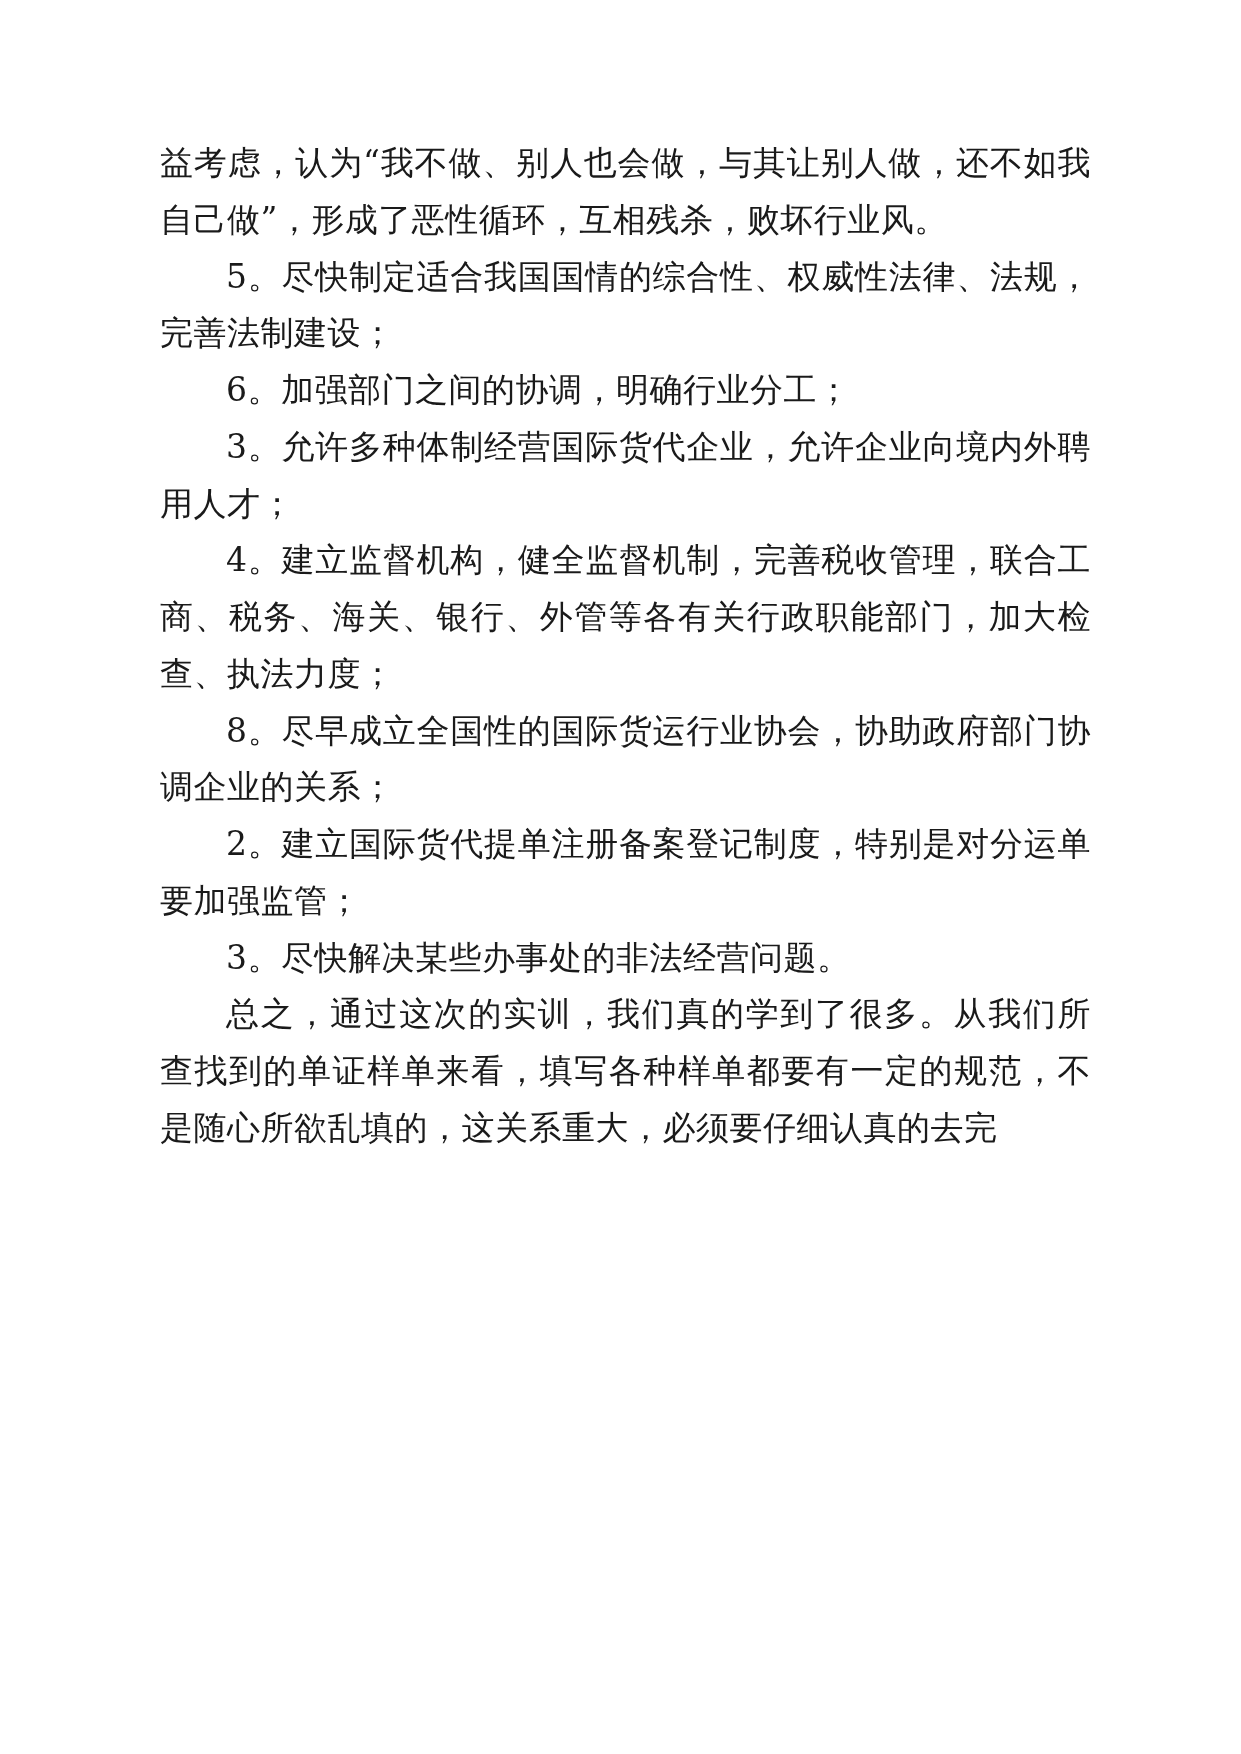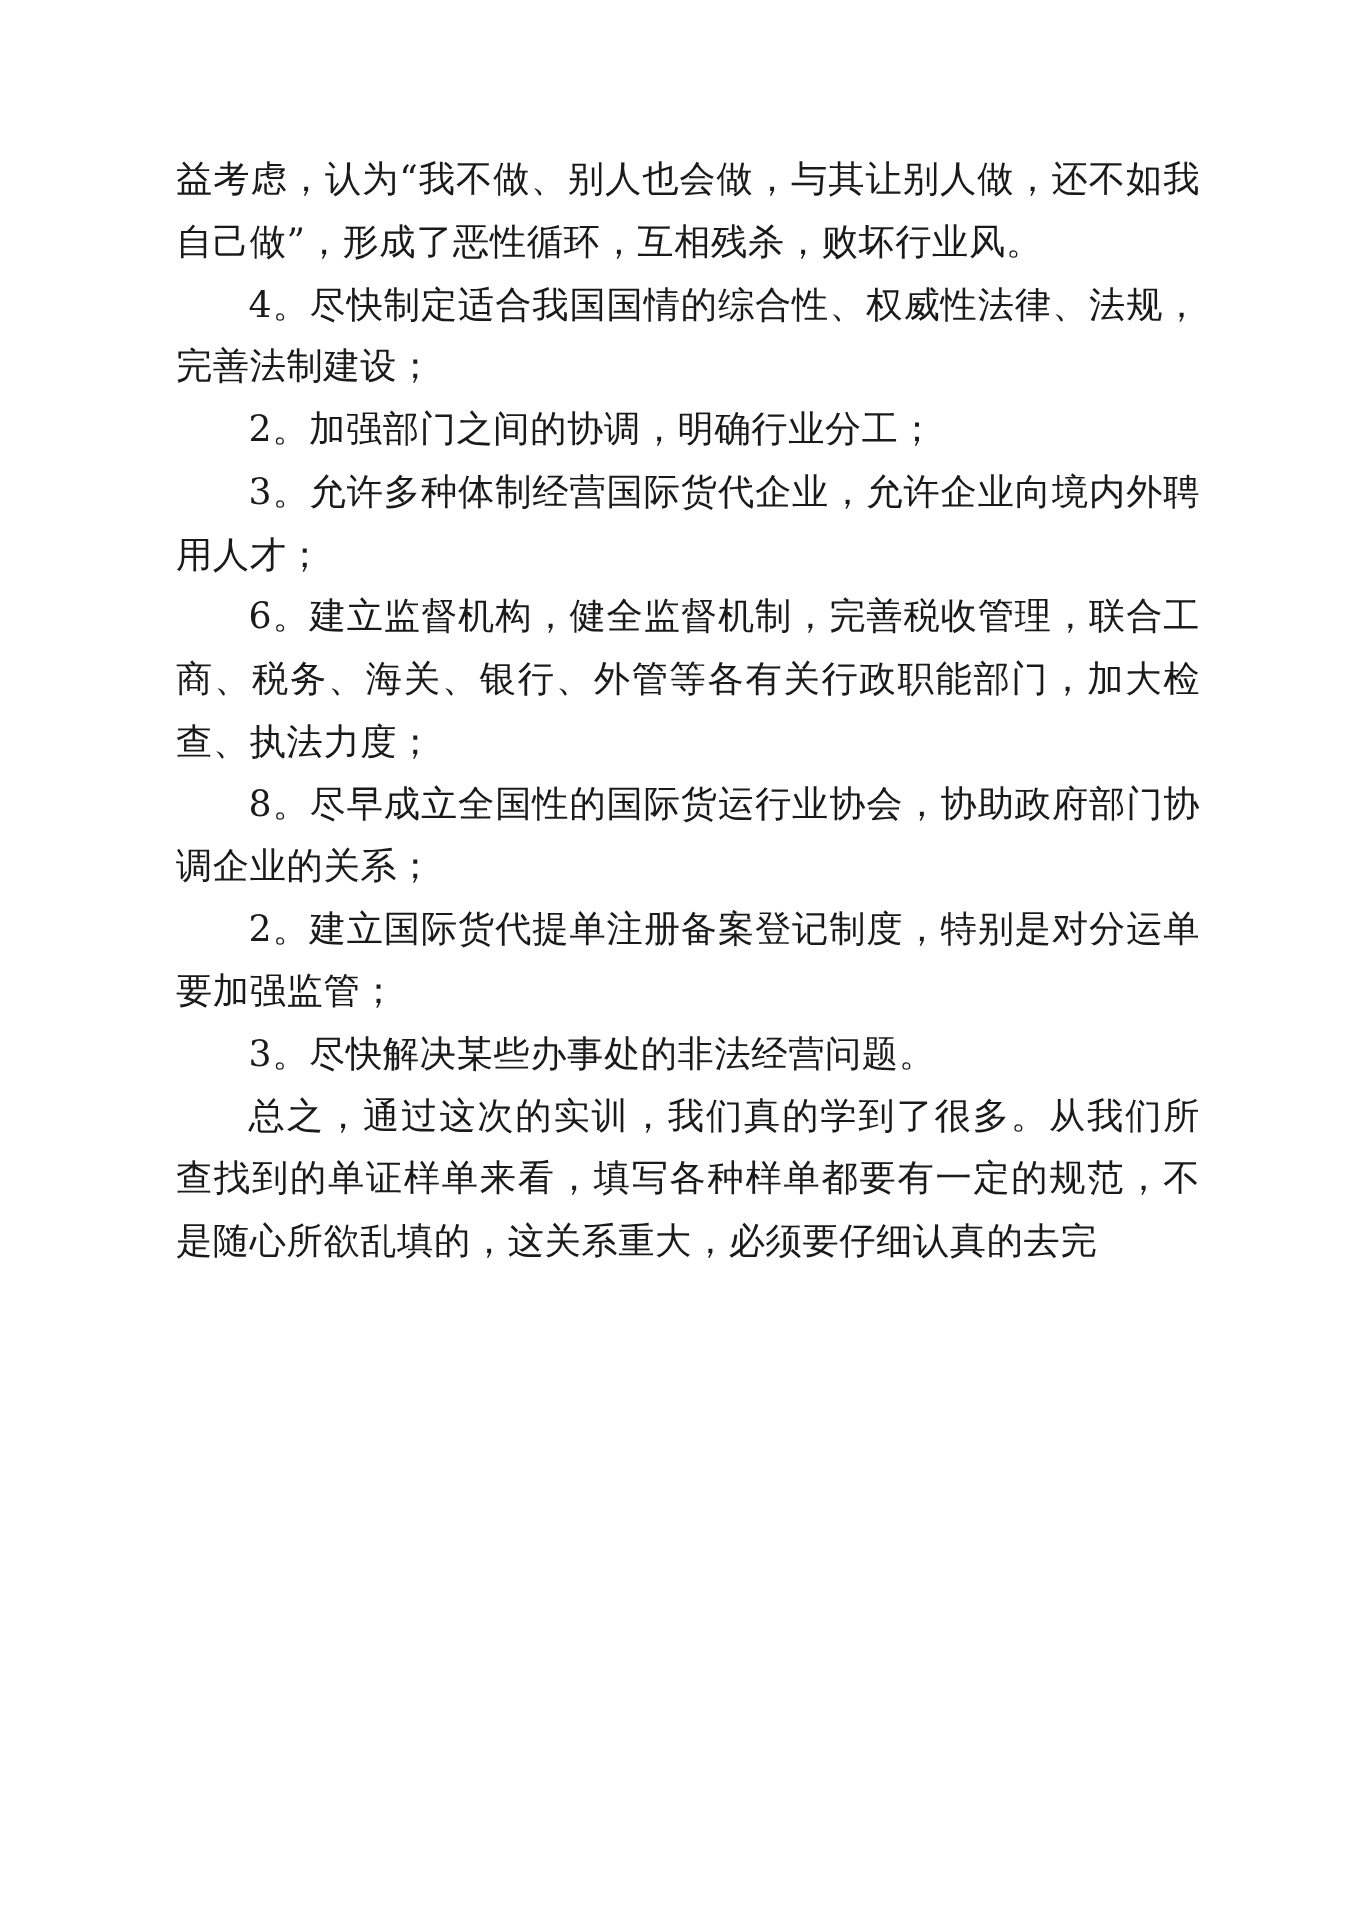--- a/index.html
+++ b/index.html
@@ -32,22 +32,22 @@
   p.indent {
     text-indent: 2em;
   }
 </style>
 </head>
 <body>
 
 <div class="page">
   <div class="doc-body">
     <p class="">益考虑，认为“我不做、别人也会做，与其让别人做，还不如我自己做”，形成了恶性循环，互相残杀，败坏行业风。</p>
-    <p class="indent">4。尽快制定适合我国国情的综合性、权威性法律、法规，完善法制建设；</p>
-    <p class="indent">2。加强部门之间的协调，明确行业分工；</p>
+    <p class="indent">5。尽快制定适合我国国情的综合性、权威性法律、法规，完善法制建设；</p>
+    <p class="indent">6。加强部门之间的协调，明确行业分工；</p>
     <p class="indent">3。允许多种体制经营国际货代企业，允许企业向境内外聘用人才；</p>
-    <p class="indent">6。建立监督机构，健全监督机制，完善税收管理，联合工商、税务、海关、银行、外管等各有关行政职能部门，加大检查、执法力度；</p>
+    <p class="indent">4。建立监督机构，健全监督机制，完善税收管理，联合工商、税务、海关、银行、外管等各有关行政职能部门，加大检查、执法力度；</p>
     <p class="indent">8。尽早成立全国性的国际货运行业协会，协助政府部门协调企业的关系；</p>
     <p class="indent">2。建立国际货代提单注册备案登记制度，特别是对分运单要加强监管；</p>
     <p class="indent">3。尽快解决某些办事处的非法经营问题。</p>
     <p class="indent">总之，通过这次的实训，我们真的学到了很多。从我们所查找到的单证样单来看，填写各种样单都要有一定的规范，不是随心所欲乱填的，这关系重大，必须要仔细认真的去完</p>
   </div>
 </div>
 
 </body></html>

